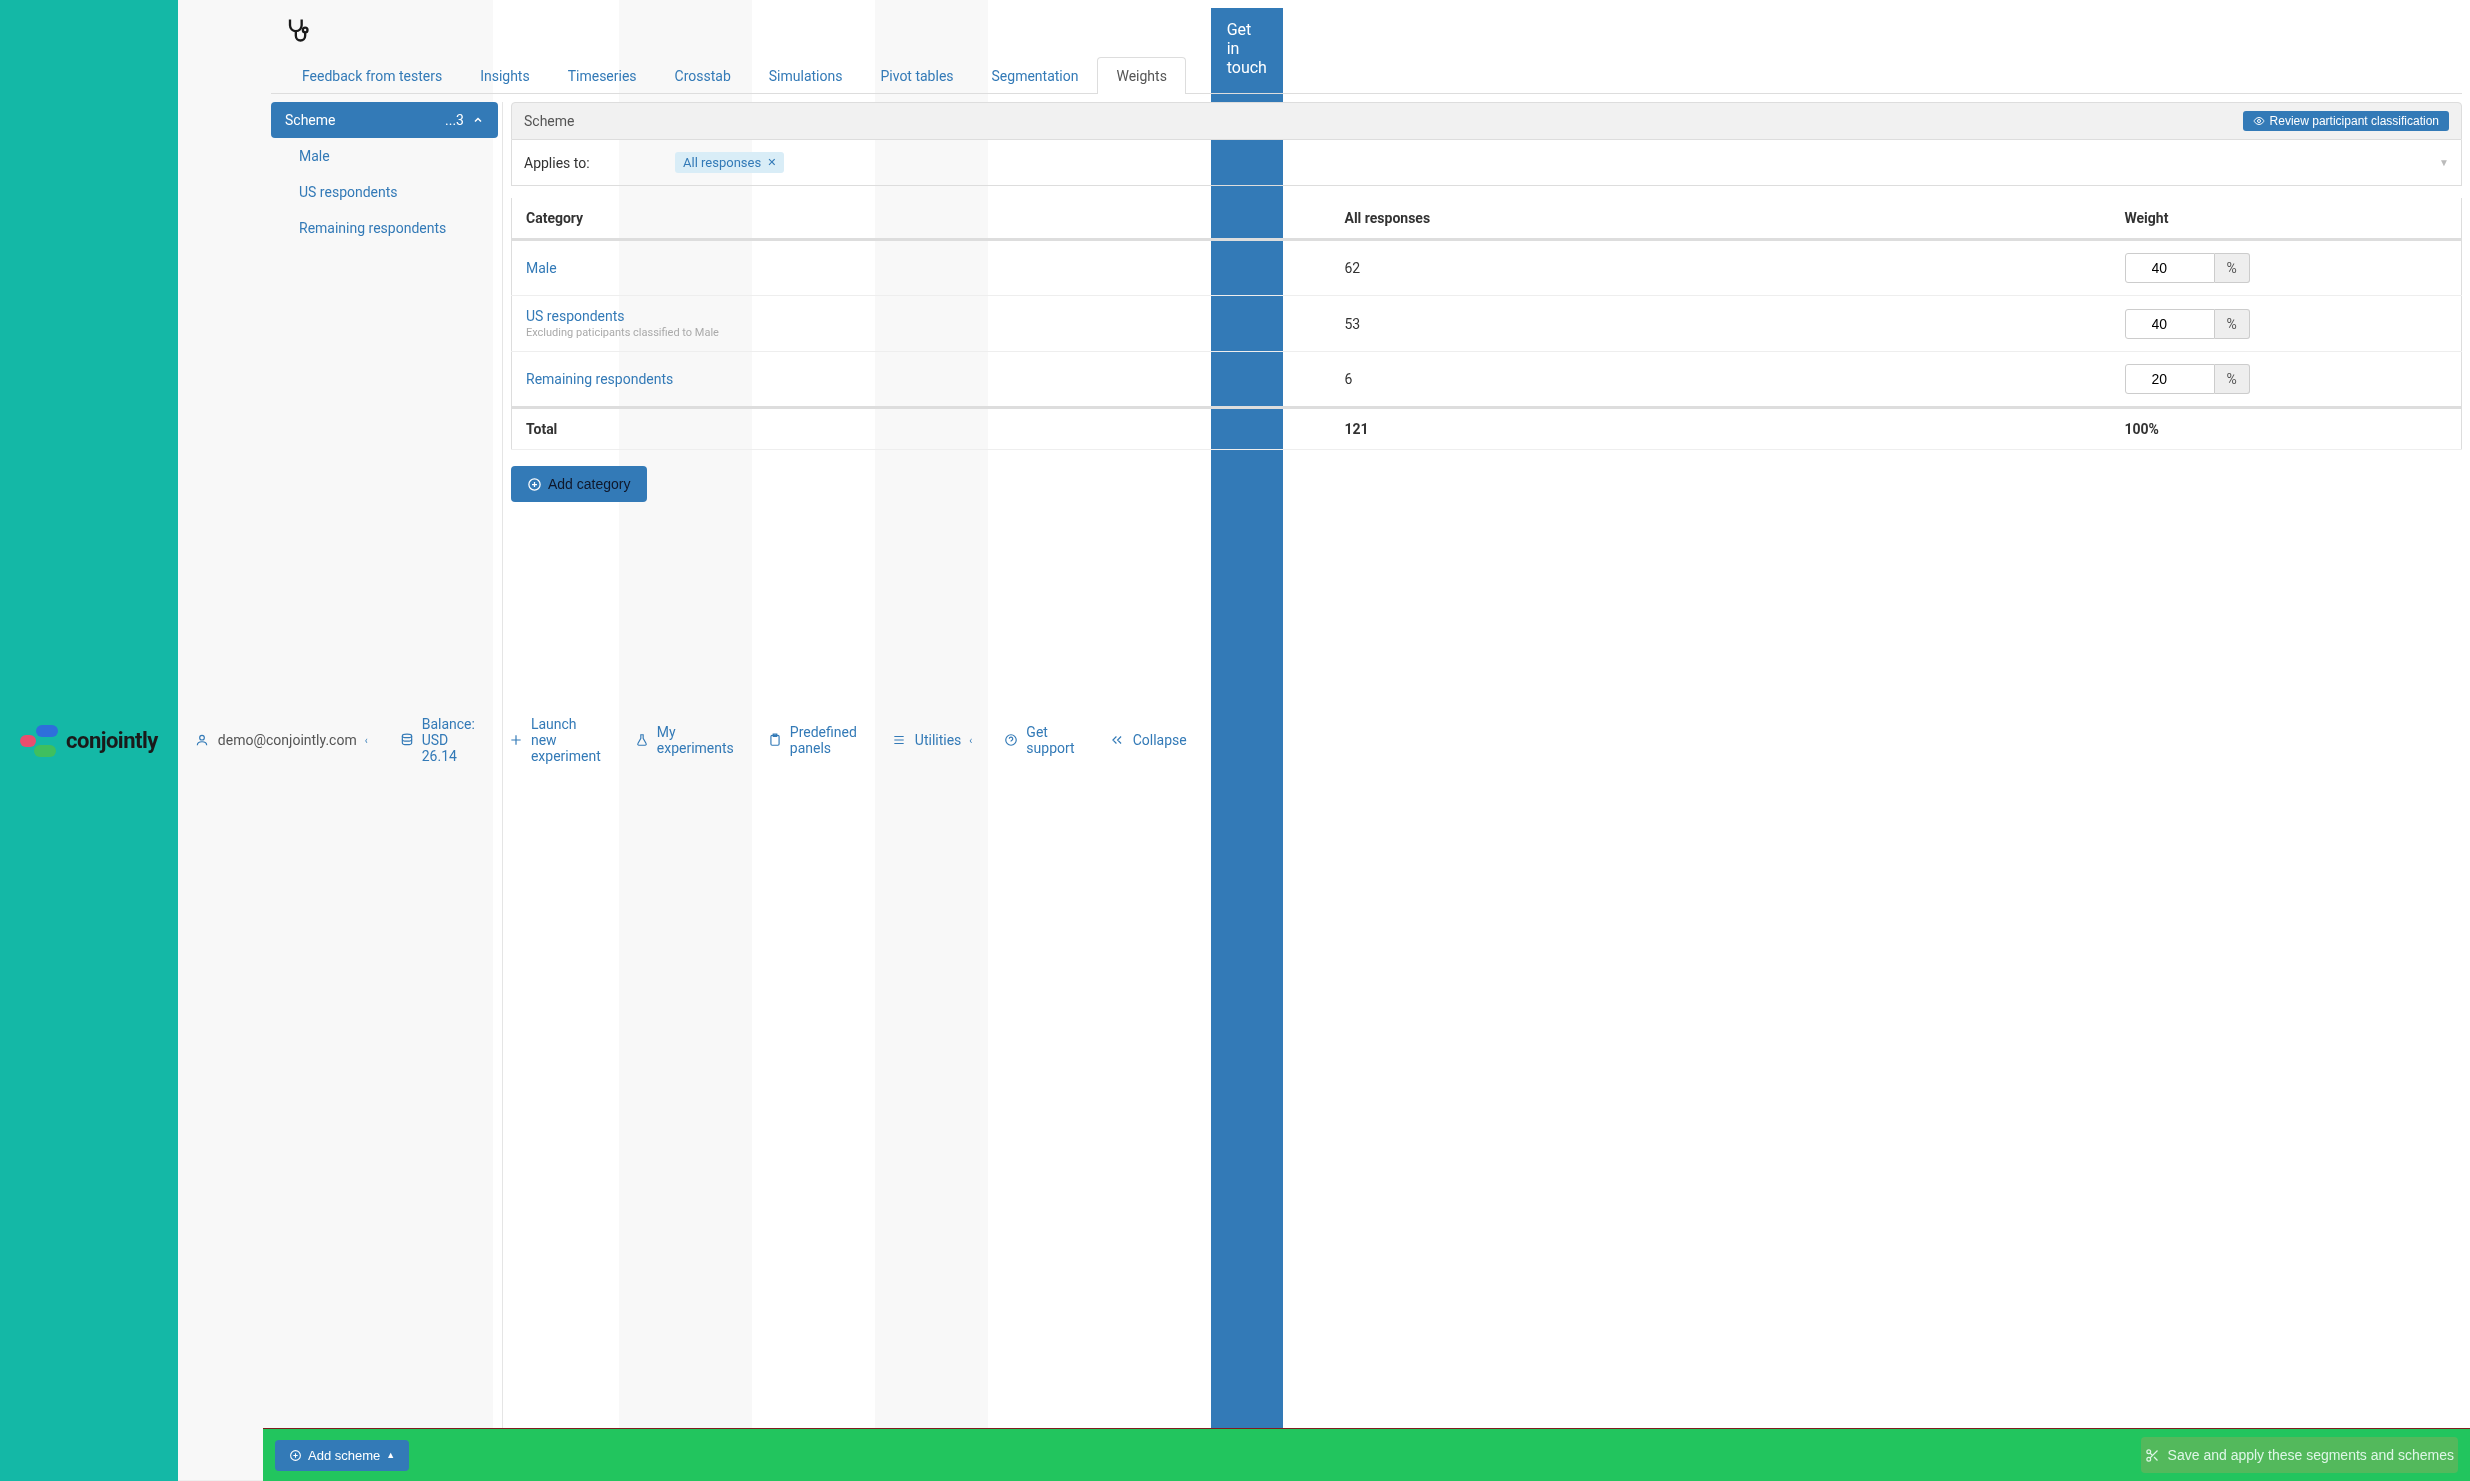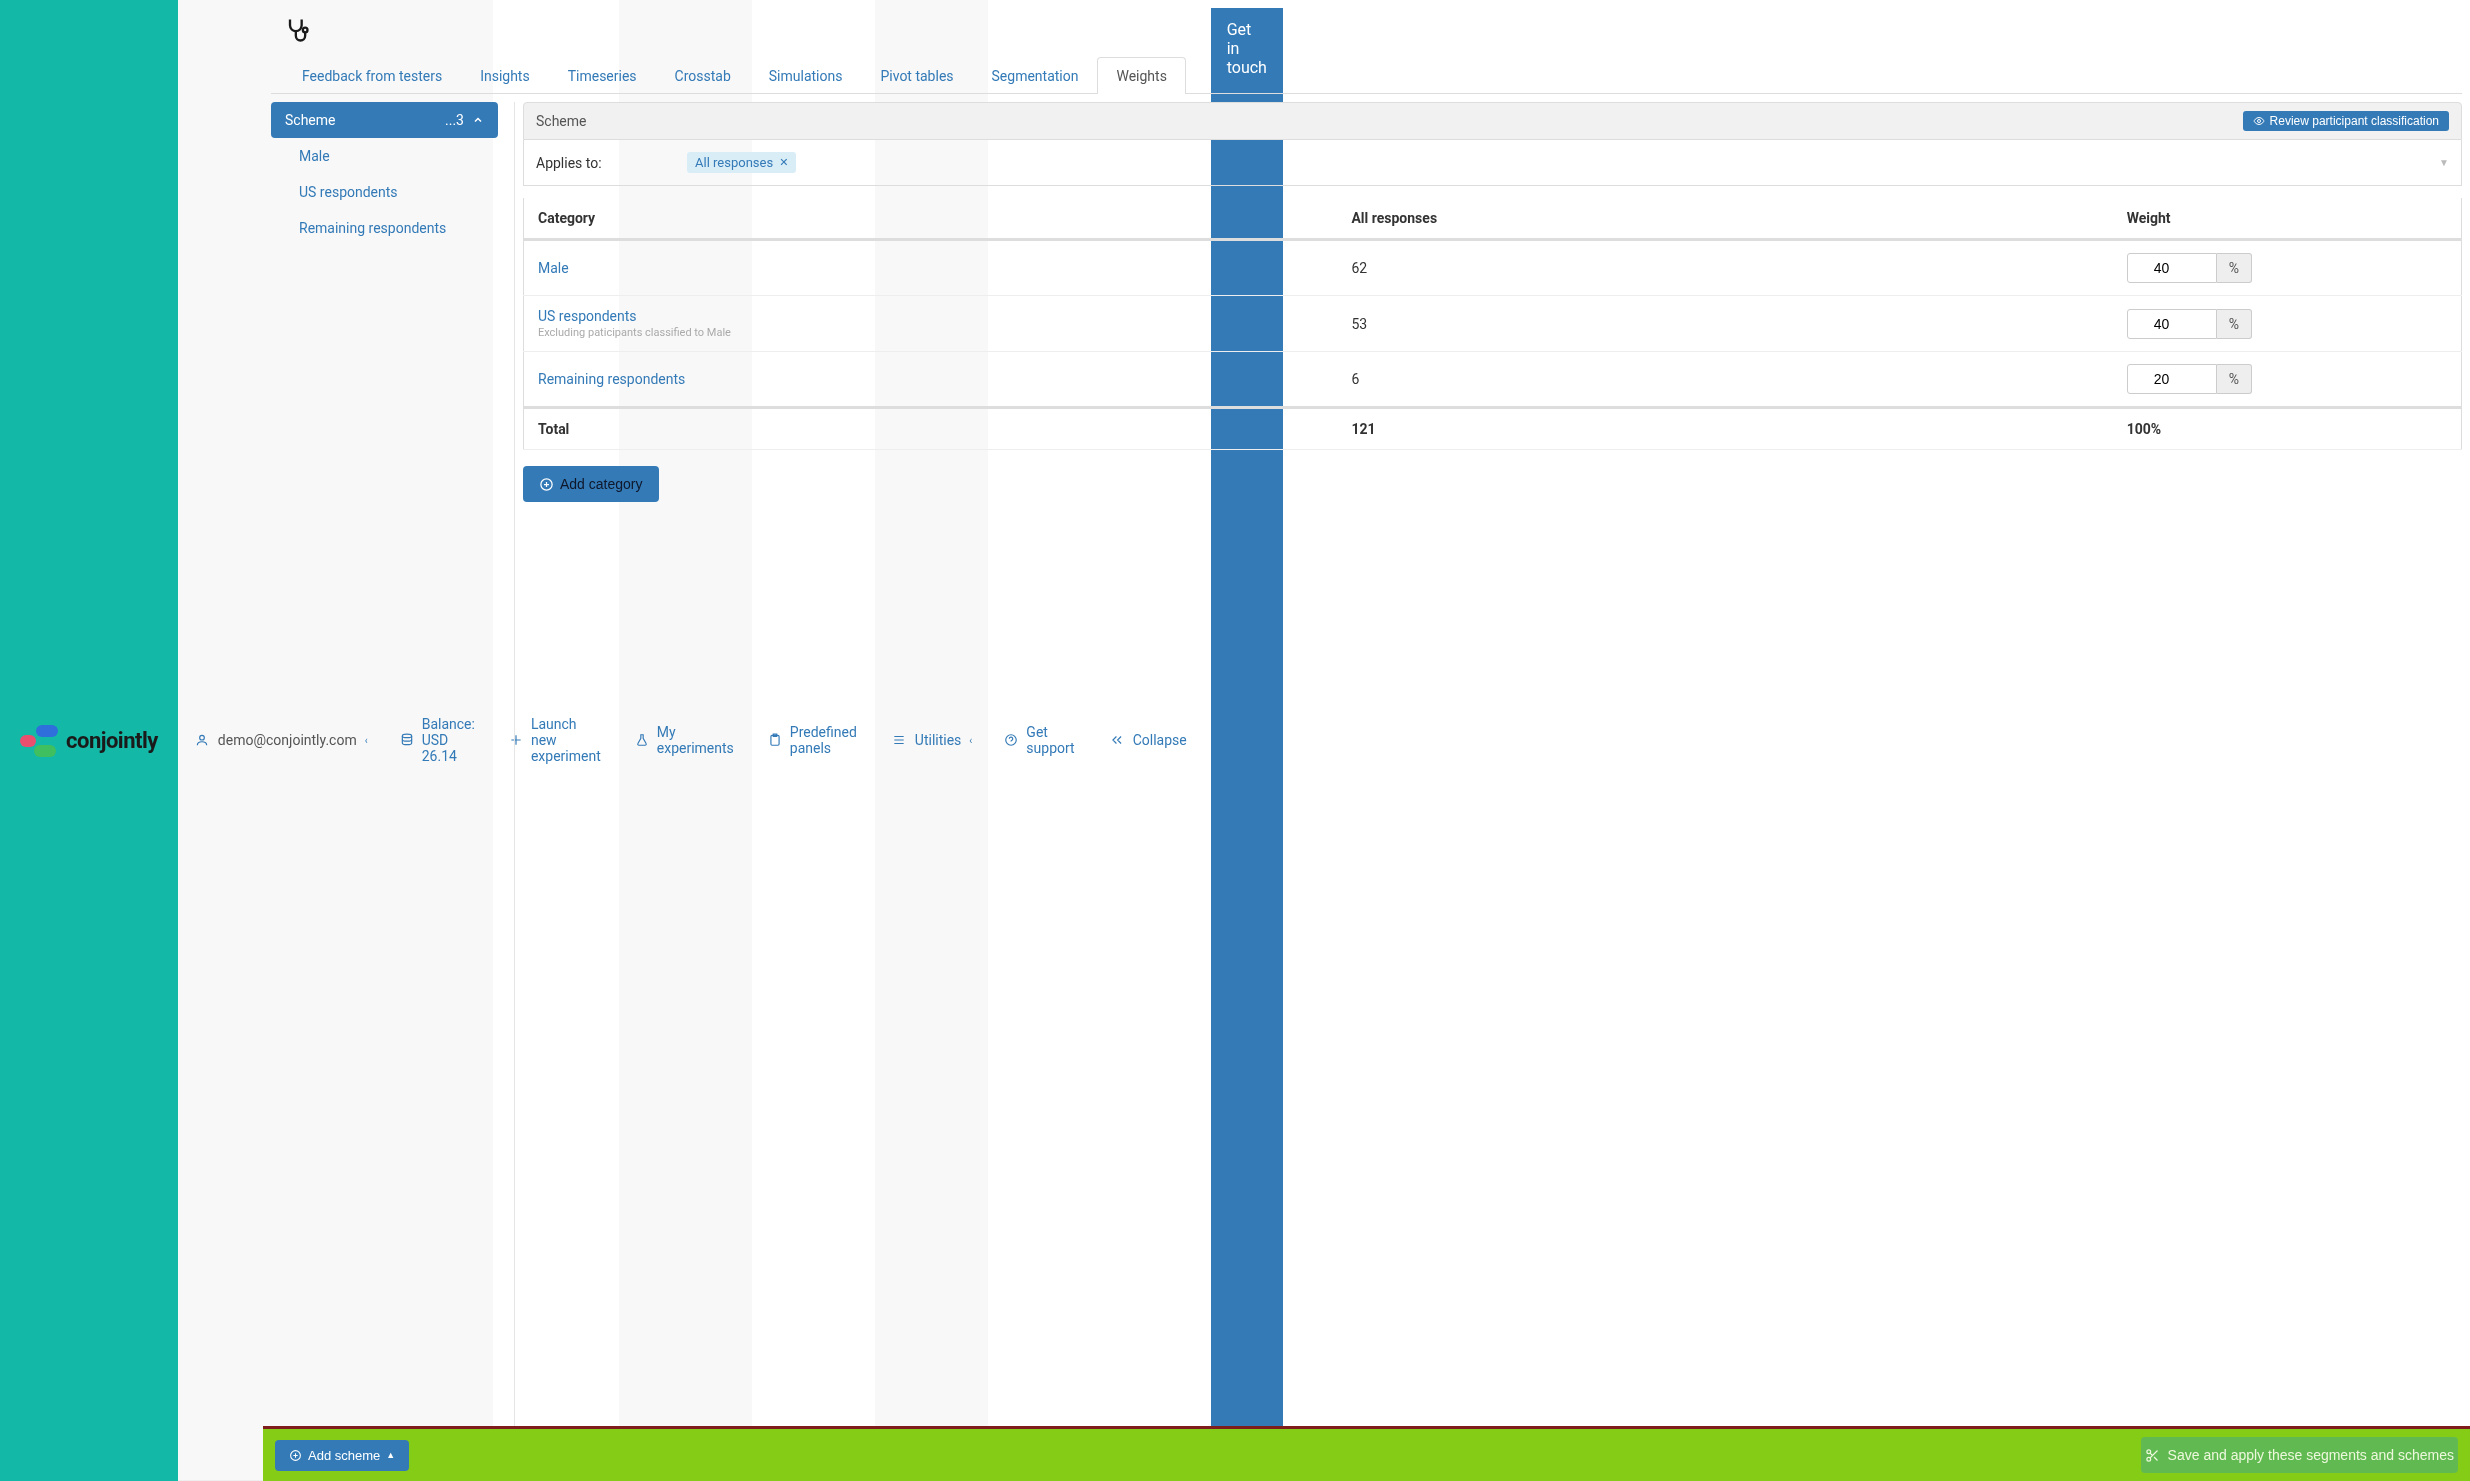--- a/index.html
+++ b/index.html
@@ -23,21 +23,21 @@
 .page-title-row { display: flex; align-items: center; gap: 12px; padding: 16px 20px 12px 20px; }
 .title-icon { font-size: 24px; color: #1a1a1a; }
 .page-title { font-size: 26px; font-weight: 400; color: #1a1a1a; }
 
 
 .tabs { display: flex; border-bottom: 1px solid #ddd; padding: 0 12px; gap: 0; margin: 0 8px; }
 .tab { padding: 10px 18px; font-size: 14px; color: #337ab7; cursor: pointer; border: 1px solid transparent; border-bottom: none; border-radius: 4px 4px 0 0; position: relative; top: 1px; }
 .tab.active { border-color: #ddd; background: #fff; color: #555; }
 
 
-.content-row { display: flex; flex: 1; overflow: hidden; padding: 8px; gap: 16px; }
+.content-row { display: flex; flex: 1; overflow: hidden; padding: 8px; gap: 4px; }
 .scheme-col { width: 227px; }
 .scheme-header { background: #337ab7; color: #fff; padding: 10px 14px; border-radius: 4px; display: flex; align-items: center; justify-content: space-between; font-size: 14px; cursor: pointer; }
 .scheme-header .right { display: flex; align-items: center; gap: 8px; }
 .scheme-list-item { padding: 10px 14px 10px 28px; color: #337ab7; font-size: 14px; cursor: pointer; }
 
 .detail-col { flex: 1; border-left: 1px solid #e5e5e5; padding-left: 8px; display: flex; flex-direction: column; }
 .panel-head { background: #f1f1f1; border: 1px solid #ddd; border-radius: 4px 4px 0 0; padding: 8px 12px; display: flex; align-items: center; justify-content: space-between; }
 .panel-head-label { font-size: 14px; color: #555; }
 .review-btn { background: #337ab7; color: #fff; border: none; border-radius: 3px; padding: 3px 10px; font-size: 12px; cursor: pointer; display: inline-flex; align-items: center; gap: 5px; }
 .review-btn .eye { font-size: 11px; }
@@ -58,21 +58,21 @@
 .cat-sub { color: #aaa; font-size: 11px; margin-top: 2px; }
 .weight-input-group { display: flex; align-items: stretch; width: 129px; }
 .weight-input { border: 1px solid #ccc; border-radius: 3px 0 0 3px; padding: 6px 26px; font-size: 14px; width: 90px; outline: none; }
 .pct-addon { border: 1px solid #ccc; border-left: none; background: #eee; padding: 6px 12px; font-size: 14px; border-radius: 0 3px 3px 0; color: #555; }
 .total-row td { font-weight: 700; border-top: 3px solid #ddd; }
 
 .add-category-wrap { margin-top: 16px; }
 .add-category-btn { background: #337ab7; color: #0f172a; border: none; border-radius: 4px; padding: 10px 16px; font-size: 14px; cursor: pointer; display: inline-flex; align-items: center; gap: 6px; }
 
 
-.footer-bar { position: absolute; bottom: 0; left: 0; right: 0; border-top: 3px solid #7f1d1d; padding: 8px 12px; display: flex; align-items: center; justify-content: space-between; background: #84cc16; }
+.footer-bar { position: absolute; bottom: 0; left: 0; right: 0; border-top: 1px solid #7f1d1d; padding: 8px 12px; display: flex; align-items: center; justify-content: space-between; background: #22c55e; }
 .add-scheme-btn { background: #337ab7; color: #fff; border: none; border-radius: 4px; padding: 8px 14px; font-size: 13px; cursor: pointer; display: inline-flex; align-items: center; gap: 6px; }
 .save-btn { background: #5cb85c; color: #fff; border: none; border-radius: 4px; padding: 10px 4px; font-size: 14px; cursor: pointer; display: inline-flex; align-items: center; gap: 8px; opacity: 0.85; }
 
 .icon-sm { width: 14px; height: 14px; }
 svg { display: block; }
 
 
 .col-cat { width: 42%; }
 .col-resp { width: 40%; }
 .col-wt { width: 18%; }

